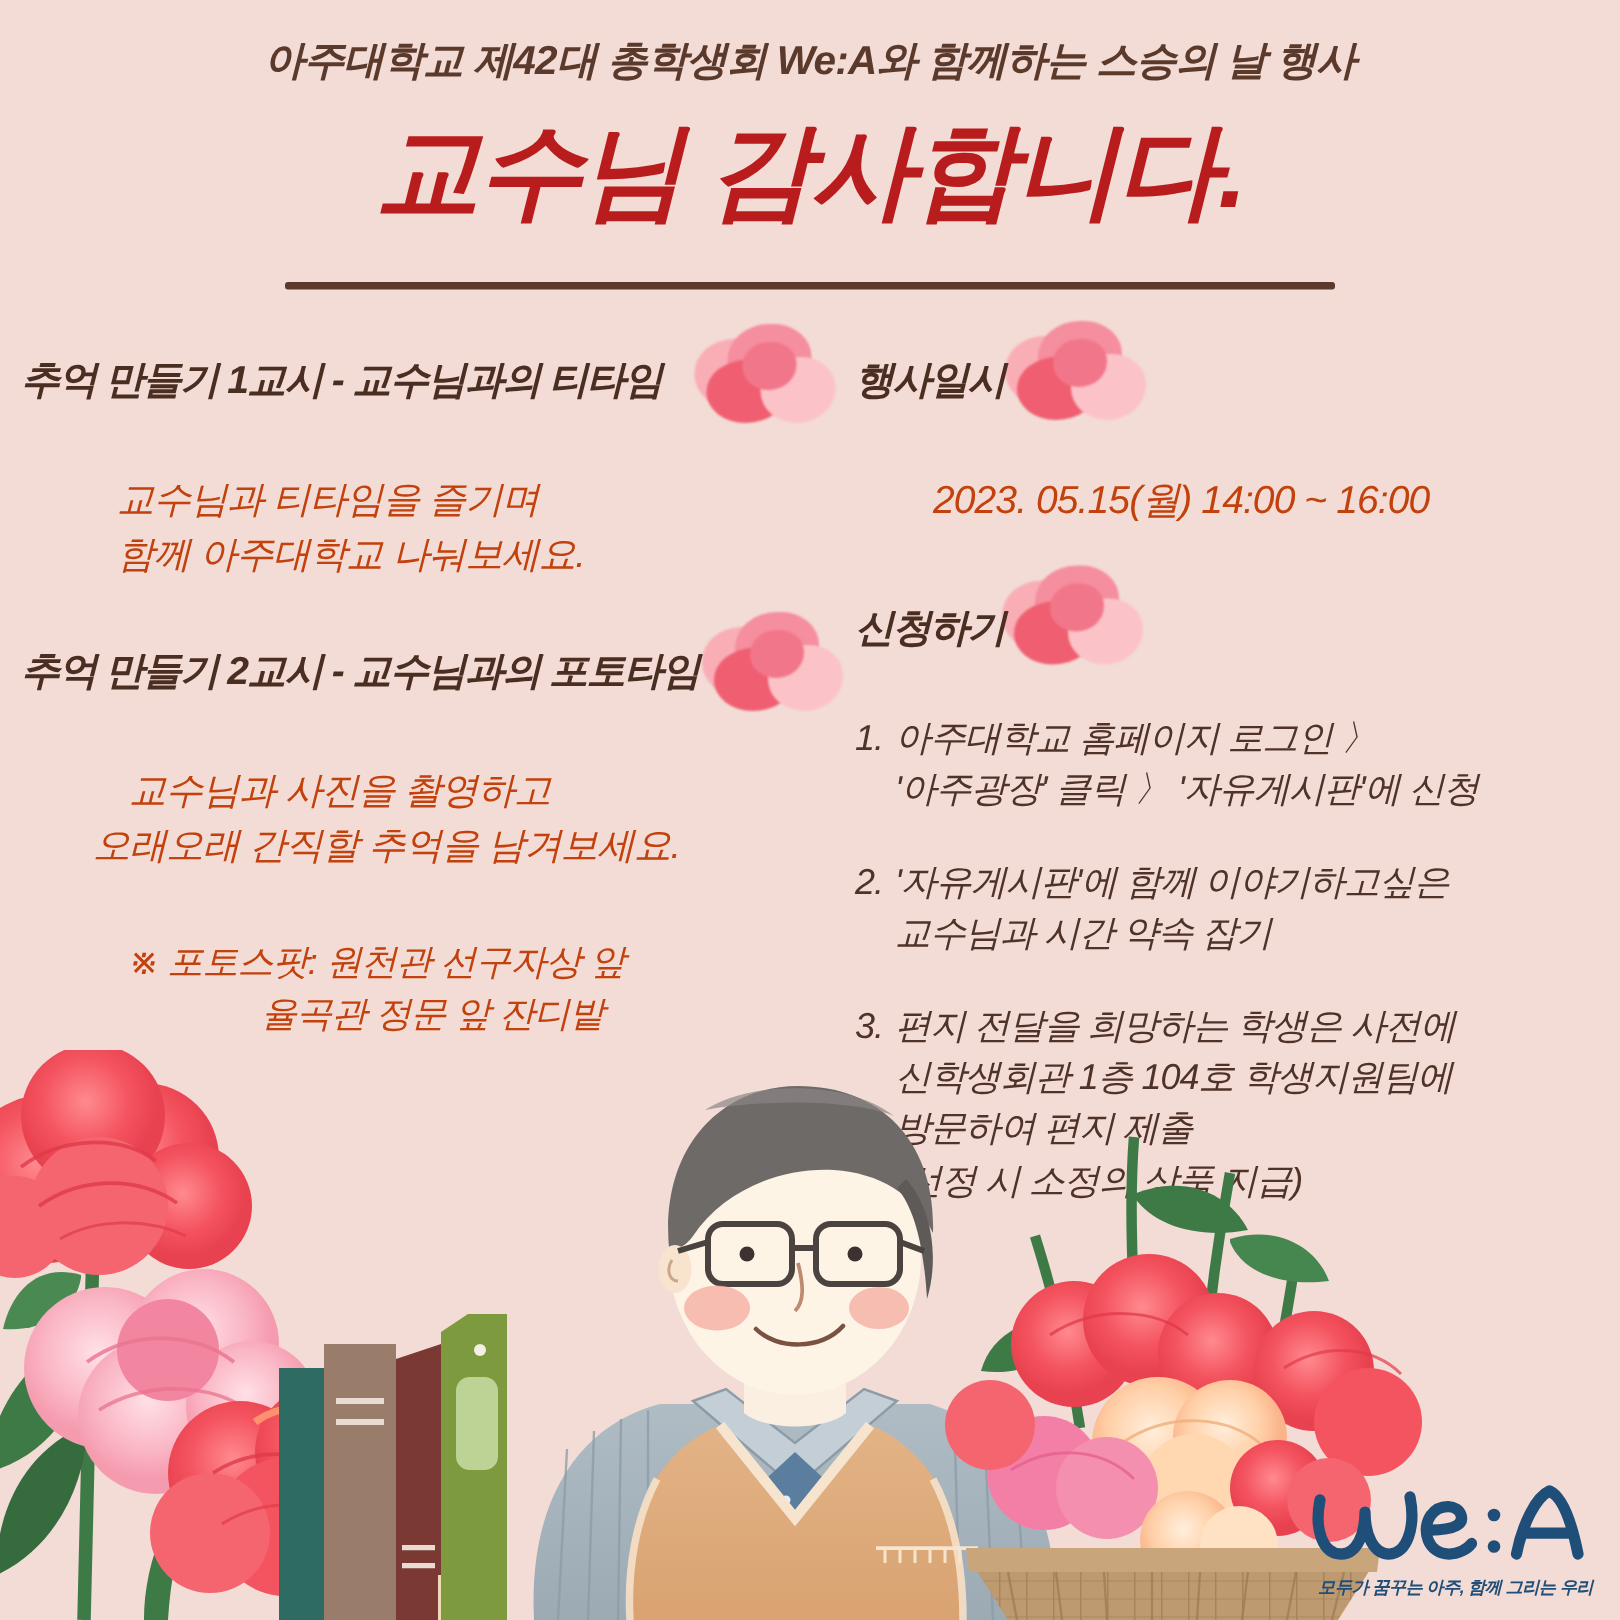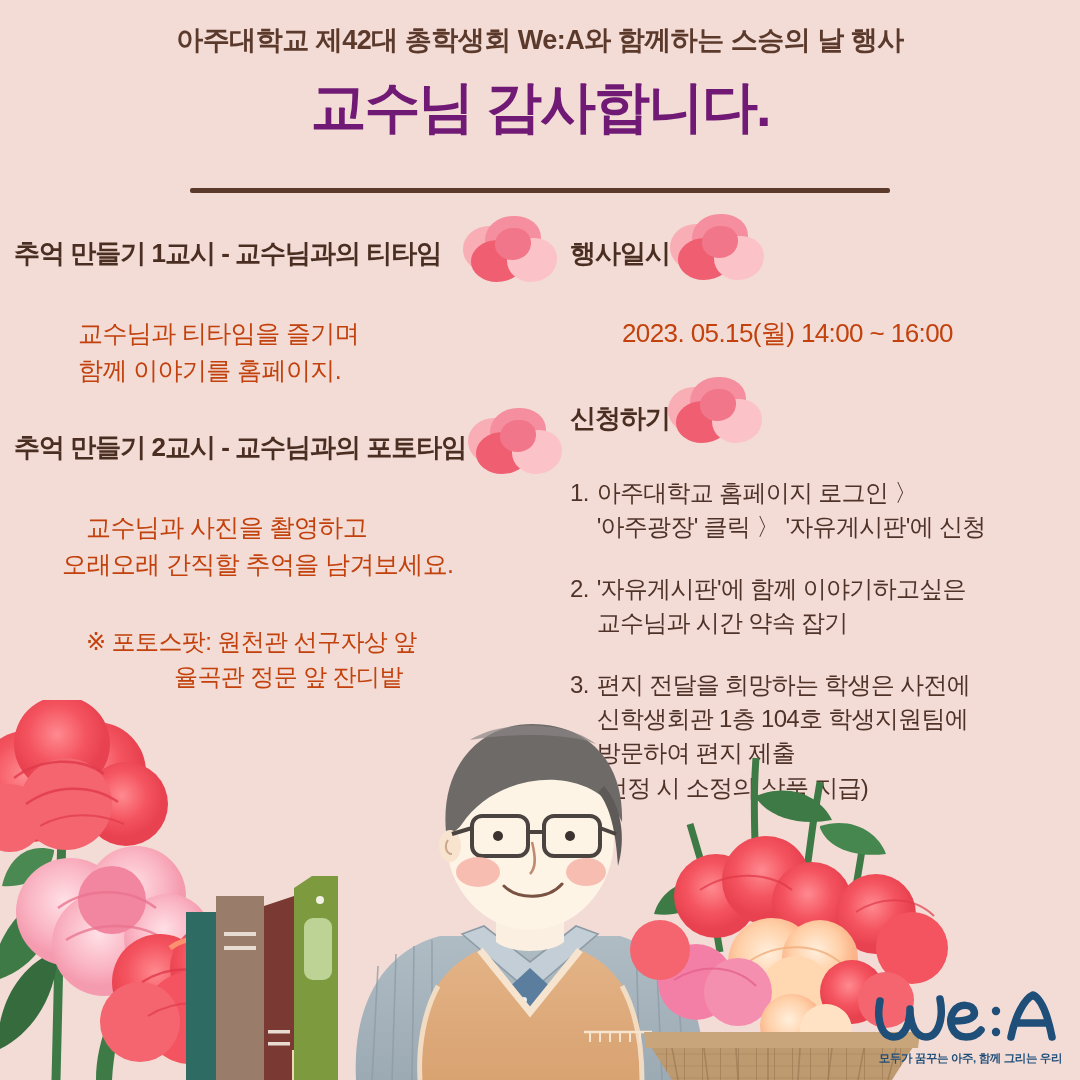--- a/index.html
+++ b/index.html
@@ -8,40 +8,41 @@
     background: #ffffff;
   }
   #poster {
     position: relative;
     width: 1080px;
     height: 1080px;
     overflow: hidden;
     background: #F3DCD6;
     font-family: "Liberation Sans", "DejaVu Sans", sans-serif;
     color: #4F3328;
+    font-style: italic;
   }
 
   
   .kicker {
     position: absolute;
     top: 22px; left: 0; right: 0;
     text-align: center;
     font-size: 27px;
     font-weight: 700;
     letter-spacing: -0.5px;
     color: #5B3A2C;
   }
   .title {
     position: absolute;
     top: 78px; left: 0; right: 0;
     text-align: center;
-    font-size: 56px;
+    font-size: 70px;
     font-weight: 700;
     letter-spacing: -2px;
-    color: #701a75;
+    color: #b91c1c;
     line-height: 1.05;
   }
   .divider {
     position: absolute;
     top: 188px;
     left: 190px;
     width: 700px;
     height: 5px;
     background: #5B3A2C;
     border-radius: 2px;
@@ -132,21 +133,21 @@
         <i style="left:8px;  top:12px; width:52px; height:46px; background:#F9AEB6;"></i>
         <i style="left:30px; top:2px;  width:56px; height:48px; background:#F58E9E;"></i>
         <i style="left:16px; top:26px; width:54px; height:42px; background:#EF5F71;"></i>
         <i style="left:52px; top:24px; width:50px; height:44px; background:#FBC3C8;"></i>
         <i style="left:40px; top:14px; width:36px; height:32px; background:#F2768A;"></i>
       </div>
       <div class="sec-head">추억 만들기 1교시 - 교수님과의 티타임</div>
     </div>
 
     <div class="body-text" style="margin-top:44px; padding-left:78px;">교수님과 티타임을 즐기며</div>
-    <div class="body-text" style="padding-left:78px;">함께 이야기를 홈페이지.</div>
+    <div class="body-text" style="padding-left:78px;">함께 아주대학교 나눠보세요.</div>
 
     <div style="position:relative; padding-left:14px; margin-top:42px;">
       <div class="bloom" style="left:460px; top:-24px; width:110px; height:78px;">
         <i style="left:8px;  top:12px; width:52px; height:46px; background:#F9AEB6;"></i>
         <i style="left:30px; top:2px;  width:56px; height:48px; background:#F58E9E;"></i>
         <i style="left:16px; top:26px; width:54px; height:42px; background:#EF5F71;"></i>
         <i style="left:52px; top:24px; width:50px; height:44px; background:#FBC3C8;"></i>
         <i style="left:40px; top:14px; width:36px; height:32px; background:#F2768A;"></i>
       </div>
       <div class="sec-head">추억 만들기 2교시 - 교수님과의 포토타임</div>

